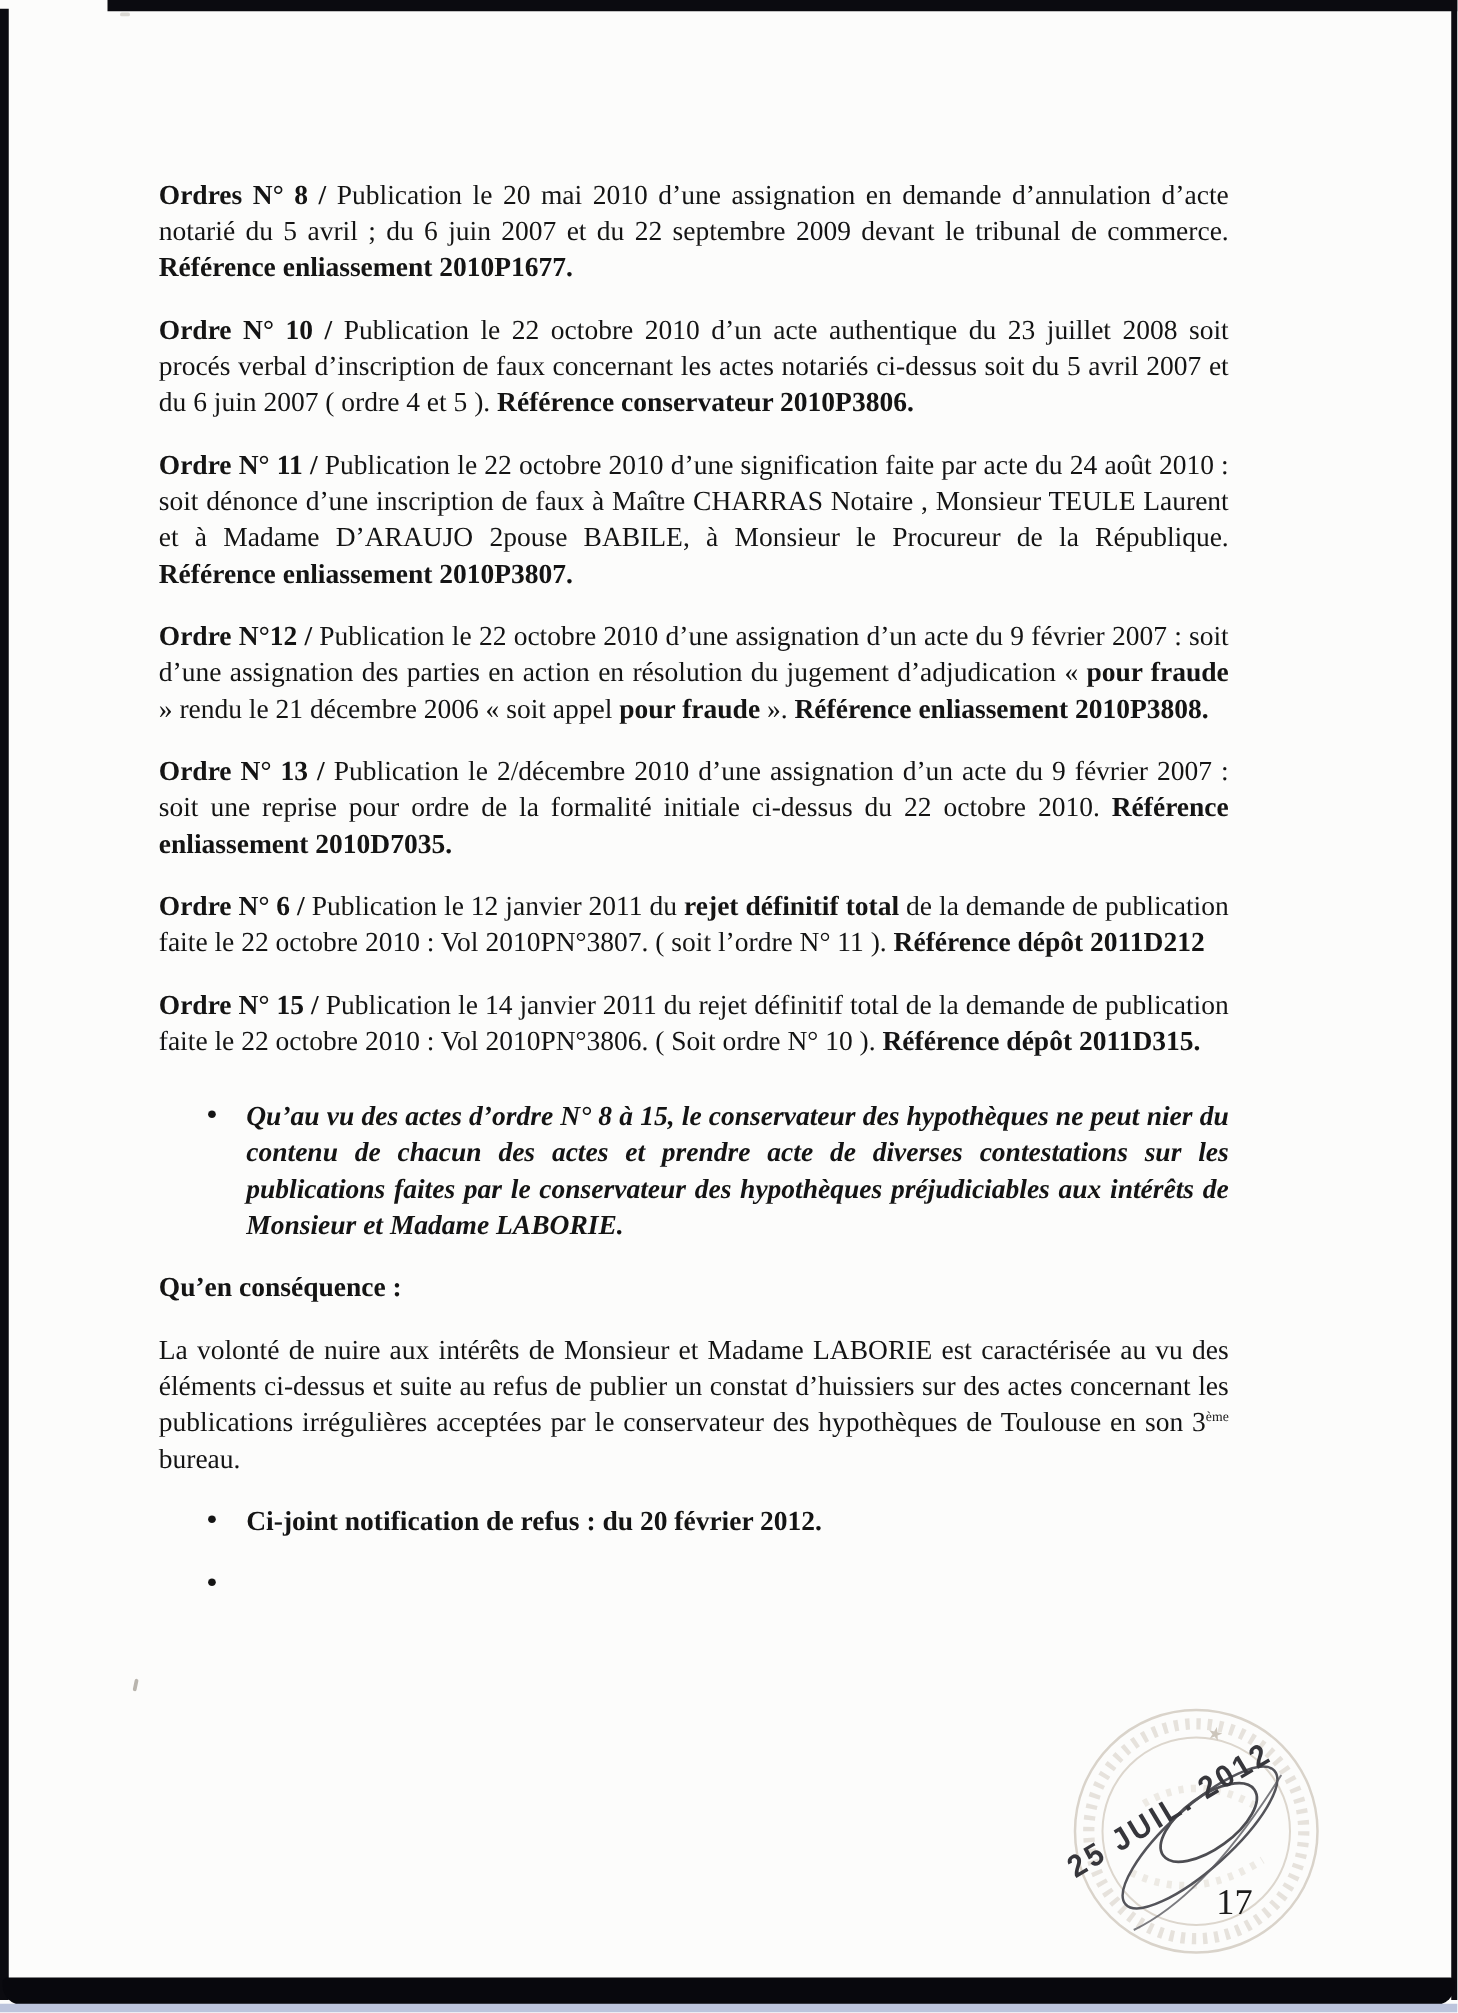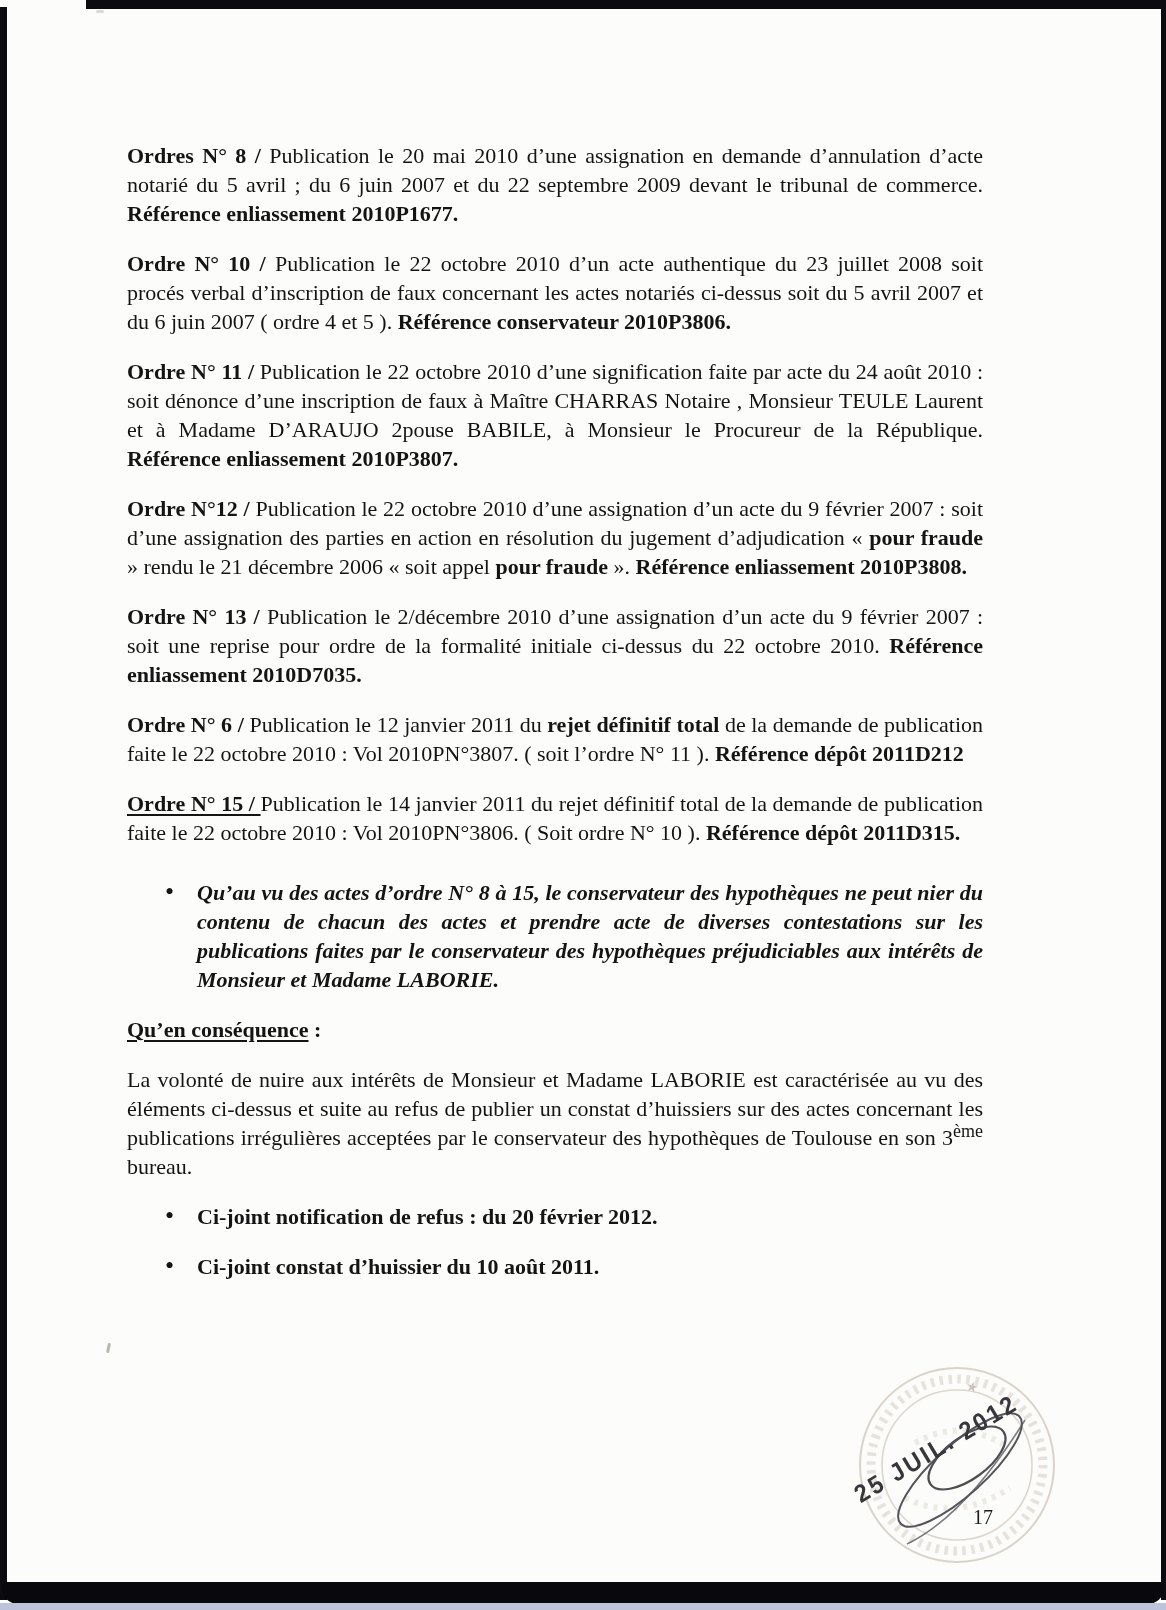--- a/index.html
+++ b/index.html
@@ -16,40 +16,40 @@
   .frame-right{position:absolute;top:0;right:0;width:5px;bottom:10px;background:#0b0b10;}
   .frame-bottom{position:absolute;left:2px;right:2px;bottom:6px;height:22px;background:#08080d;border-radius:4px 4px 16px 16px;}
   .bottom-strip{position:absolute;left:0;right:0;bottom:0;height:7px;background:#bcc4dc;}
   .speck{position:absolute;background:#b9b5ae;border-radius:2px;}
 
   
   .doc{position:absolute;left:127px;top:141px;width:856px;}
   .blk{font-size:22px;line-height:29px;text-align:justify;margin:0 0 21px 0;}
   .blk .b{font-weight:bold;}
   .blk .i{font-style:italic;margin-top:32px;}
-  .blk .u{text-decoration:underline;text-underline-offset:3px;}
-  sup{font-size:18px;line-height:0;vertical-align:super;margin-top:24px;}
+  .blk .u{text-underline-offset:3px;}
+  sup{font-size:11px;line-height:0;vertical-align:super;margin-top:24px;}
   .bullet-italic{position:relative;padding-left:70px;margin-top:31px;}
   .bullet-italic .txt{font-weight:bold;font-style:italic;}
   .bullet-bold{position:relative;padding-left:70px;text-align:left;margin-top:3px;}
   .dot{position:absolute;left:38px;top:-1px;font-size:26px;}
   .heading{text-align:left;}
   .body-par{}
 
   
   .stamp{position:absolute;left:845px;top:1348px;width:230px;height:230px;}
   .stamp svg{position:absolute;left:0;top:0;}
   .stamp-date{
     position:absolute;left:-14px;top:86px;width:210px;text-align:center;
     transform:rotate(-31deg) scaleX(.94);
     font-family:"Liberation Sans","DejaVu Sans",sans-serif;
     font-weight:bold;font-size:25px;letter-spacing:3px;color:#36363b;
     white-space:nowrap;
   }
-  .page-number{position:absolute;left:973px;top:1506px;font-size:20px;color:#1d1d1d;}
+  .page-number{position:absolute;left:973px;top:1506px;font-size:29px;color:#1d1d1d;}
 </style>
 </head>
 <body>
 
 <div class="sheet"></div>
 
 <div class="frame-top"></div>
 <div class="frame-left"></div>
 <div class="frame-right"></div>
 <div class="frame-bottom"></div>
@@ -62,21 +62,21 @@
     <div class="blk ordre"><span class="txt"><span class="b">Ordre N° 10 / </span><span> Publication le 22 octobre 2010 d’un acte authentique du 23 juillet 2008 soit procés verbal d’inscription de faux concernant les actes notariés ci-dessus soit du 5 avril 2007 et du 6 juin 2007 ( ordre 4 et 5 ). </span><span class="b">Référence conservateur 2010P3806.</span></span></div>
     <div class="blk ordre"><span class="txt"><span class="b">Ordre N° 11 / </span><span> Publication le 22 octobre 2010 d’une signification faite par acte du 24 août 2010 : soit dénonce d’une inscription de faux à Maître CHARRAS Notaire , Monsieur TEULE Laurent et à Madame D’ARAUJO 2pouse BABILE, à Monsieur le Procureur de la République. </span><span class="b">Référence enliassement 2010P3807.</span></span></div>
     <div class="blk ordre"><span class="txt"><span class="b">Ordre N°12 / </span><span>Publication le 22 octobre 2010 d’une assignation d’un acte du 9 février 2007 : soit d’une assignation des parties en action en résolution du jugement d’adjudication «  </span><span class="b">pour fraude</span><span> » rendu le 21 décembre 2006 «  soit appel </span><span class="b">pour fraude</span><span> ». </span><span class="b">Référence enliassement 2010P3808.</span></span></div>
     <div class="blk ordre"><span class="txt"><span class="b">Ordre N° 13 / </span><span> Publication le 2/décembre 2010 d’une assignation d’un acte du 9 février 2007 : soit une reprise pour ordre de la formalité initiale ci-dessus du 22 octobre 2010. </span><span class="b">Référence enliassement 2010D7035.</span></span></div>
     <div class="blk ordre"><span class="txt"><span class="b">Ordre N° 6 / </span><span>Publication le 12 janvier 2011 du </span><span class="b">rejet définitif total</span><span> de la demande de publication faite le 22 octobre 2010 : Vol 2010PN°3807. ( soit l’ordre N° 11 ). </span><span class="b">Référence dépôt 2011D212</span></span></div>
     <div class="blk ordre"><span class="txt"><span class="b u">Ordre N° 15 / </span><span> Publication le 14 janvier 2011 du rejet définitif total de la demande de publication faite le 22 octobre 2010 : Vol 2010PN°3806. ( Soit ordre N° 10 ). </span><span class="b">Référence dépôt 2011D315.</span></span></div>
     <div class="blk bullet-italic"><span class="dot">•</span><span class="txt"><span class="b i">Qu’au vu des actes d’ordre N° 8 à 15, le conservateur des hypothèques ne peut nier du contenu de chacun des actes et prendre acte de diverses contestations sur les publications faites par le conservateur des hypothèques préjudiciables aux intérêts de Monsieur et Madame LABORIE.</span></span></div>
     <div class="blk heading"><span class="txt"><span class="b u">Qu’en conséquence</span><span class="b"> :</span></span></div>
     <div class="blk body-par"><span class="txt"><span>La volonté de nuire aux intérêts de Monsieur et Madame LABORIE est caractérisée au vu des éléments ci-dessus et suite au refus de publier un constat d’huissiers sur des actes concernant les publications irrégulières acceptées par le conservateur des hypothèques de Toulouse en son 3</span><sup>ème</sup><span> bureau.</span></span></div>
     <div class="blk bullet-bold"><span class="dot">•</span><span class="txt"><span class="b">Ci-joint notification de refus : du 20 février 2012.</span></span></div>
-    <div class="blk bullet-bold"><span class="dot">•</span><span class="txt"><span class="b">Ci-joint constat d’huissier du 10 août 2011.</span></span></div>
+    <div class="blk bullet-bold"><span class="dot">•</span></div>
   </div>
 
 <div class="stamp">
   <svg width="230" height="230" viewBox="0 0 230 230">
     <circle cx="112" cy="117" r="97" fill="none" stroke="#d9d3ca" stroke-width="2"></circle>
     <circle cx="112" cy="117" r="75" fill="none" stroke="#dcd6cd" stroke-width="1.6"></circle>
     <circle cx="112" cy="117" r="86" fill="none" stroke="#d3ccc2" stroke-width="9" stroke-dasharray="3.5 5.5" opacity="0.55"></circle>
     <path d="M 60 150 Q 110 175 165 140" fill="none" stroke="#ddd7ce" stroke-width="6" stroke-dasharray="4 6" opacity="0.5"></path>
     <path d="M 70 95 Q 112 70 158 96" fill="none" stroke="#ddd7ce" stroke-width="6" stroke-dasharray="4 6" opacity="0.5"></path>
     <text x="120" y="42" font-size="14" fill="#ccc5bb" transform="rotate(14 120 42)">★</text>

